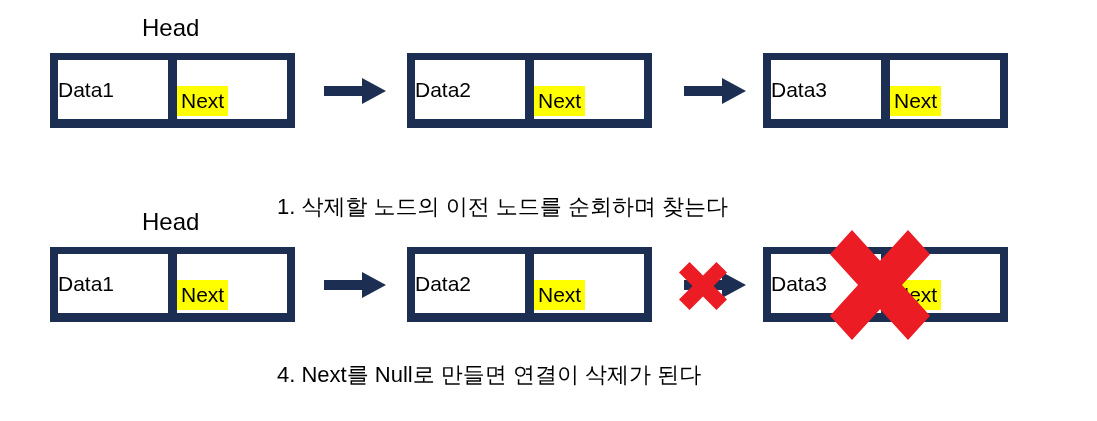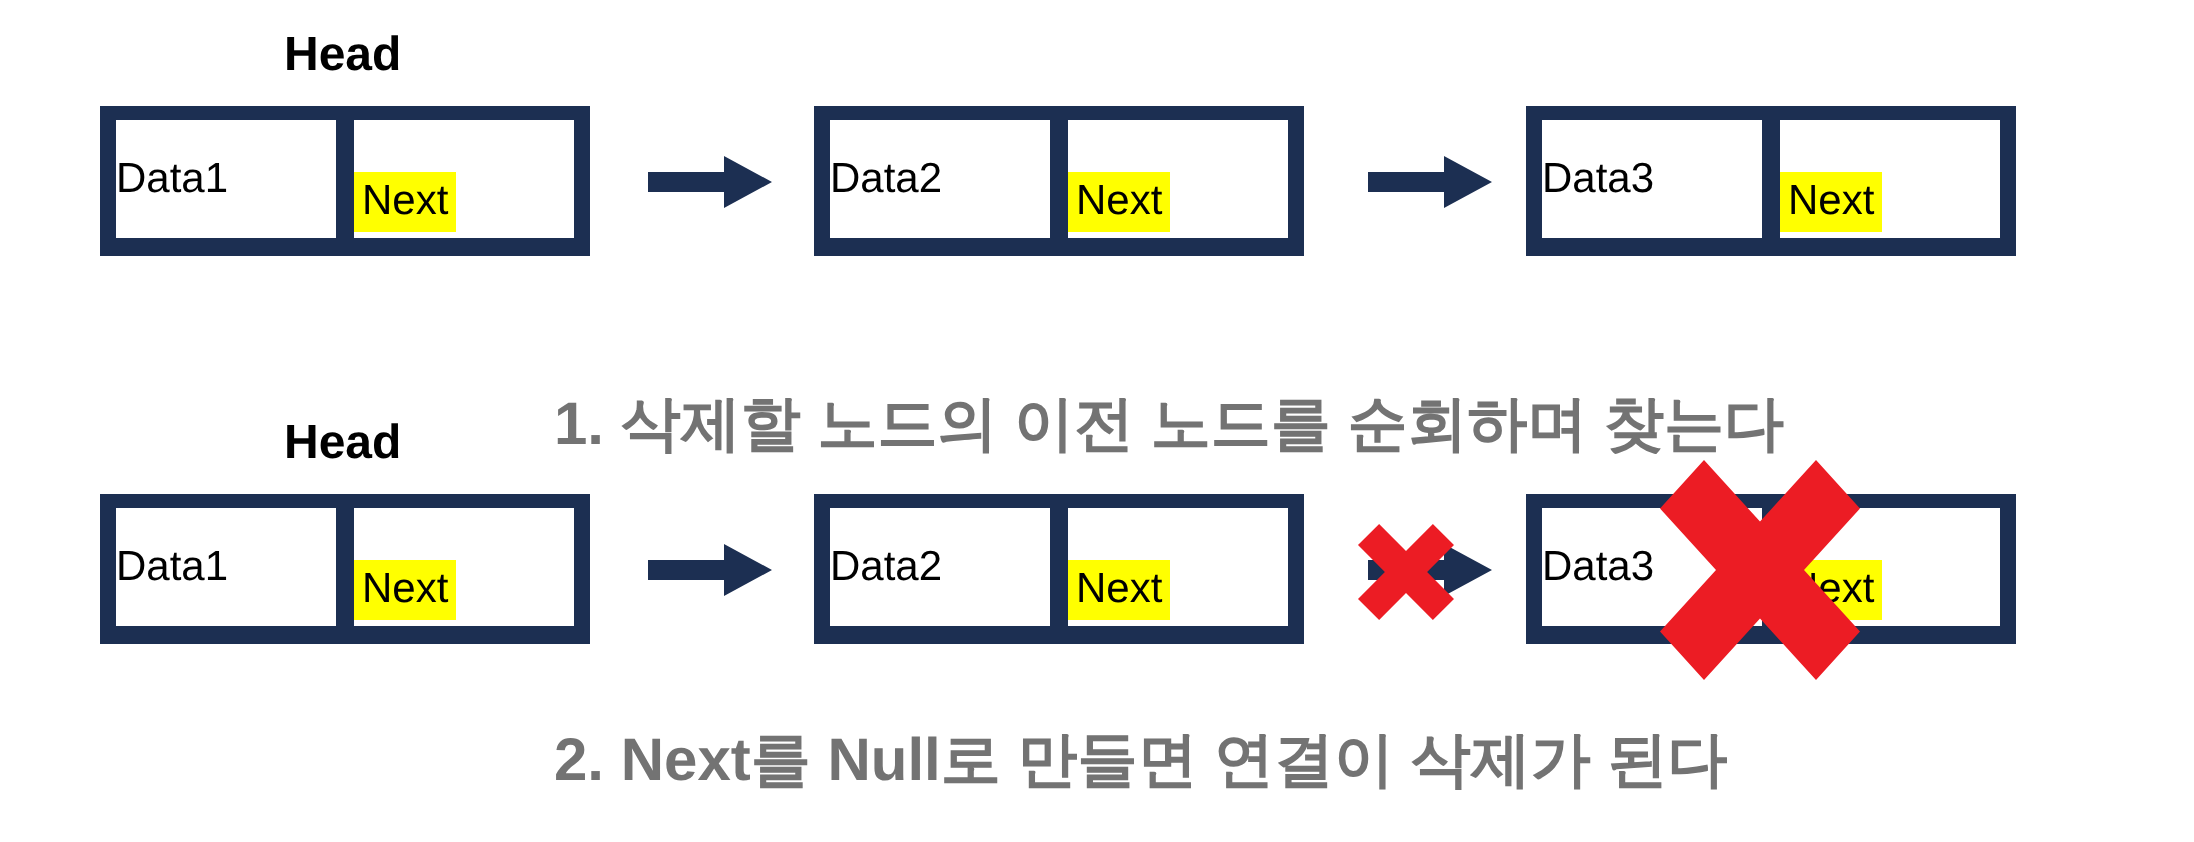--- a/index.html
+++ b/index.html
@@ -7,21 +7,21 @@
     position: relative;
     width: 1097px;
     height: 421px;
     background: #ffffff;
     font-family: "Liberation Sans", "DejaVu Sans", sans-serif;
     overflow: hidden;
   }
   .head-label {
     position: absolute;
     font-size: 24px;
-    font-weight: bold;
+    font-weight: normal;
     color: #000000;
     white-space: nowrap;
   }
   .node {
     position: absolute;
     width: 245px;
     height: 75px;
     background: #1C2F52;
     box-sizing: border-box;
     padding: 7px 8px 9px 8px;
@@ -46,23 +46,23 @@
     position: absolute;
     width: 62px;
     height: 30px;
   }
   .xmark {
     position: absolute;
   }
   .xmark svg, .arrow svg { display: block; overflow: visible; }
   .caption {
     position: absolute;
-    font-size: 30px;
-    font-weight: bold;
-    color: #737373;
+    font-size: 22px;
+    font-weight: normal;
+    color: #000000;
     white-space: nowrap;
   }
 </style>
 </head>
 <body>
 
 <div class="canvas">
 
   <div class="head-label" style="left:142px; top:14px;">Head</div>
 
@@ -153,15 +153,15 @@
       <path d="M0 22 L22 0 L50 28 L78 0 L100 22 L72 50 L100 78 L78 100 L50 72 L22 100 L0 78 L28 50 Z" fill="#EC1C24"></path>
     </svg>
   </div>
 
   <div class="xmark" style="left:830px; top:230px;">
     <svg width="100" height="110" viewBox="0 0 100 100" preserveAspectRatio="none">
       <path d="M0 22 L22 0 L50 28 L78 0 L100 22 L72 50 L100 78 L78 100 L50 72 L22 100 L0 78 L28 50 Z" fill="#EC1C24"></path>
     </svg>
   </div>
 
-  <div class="caption" style="left:277px; top:360px;">2. Next를 Null로 만들면 연결이 삭제가 된다</div>
+  <div class="caption" style="left:277px; top:360px;">4. Next를 Null로 만들면 연결이 삭제가 된다</div>
 
 </div>
 
 </body></html>

